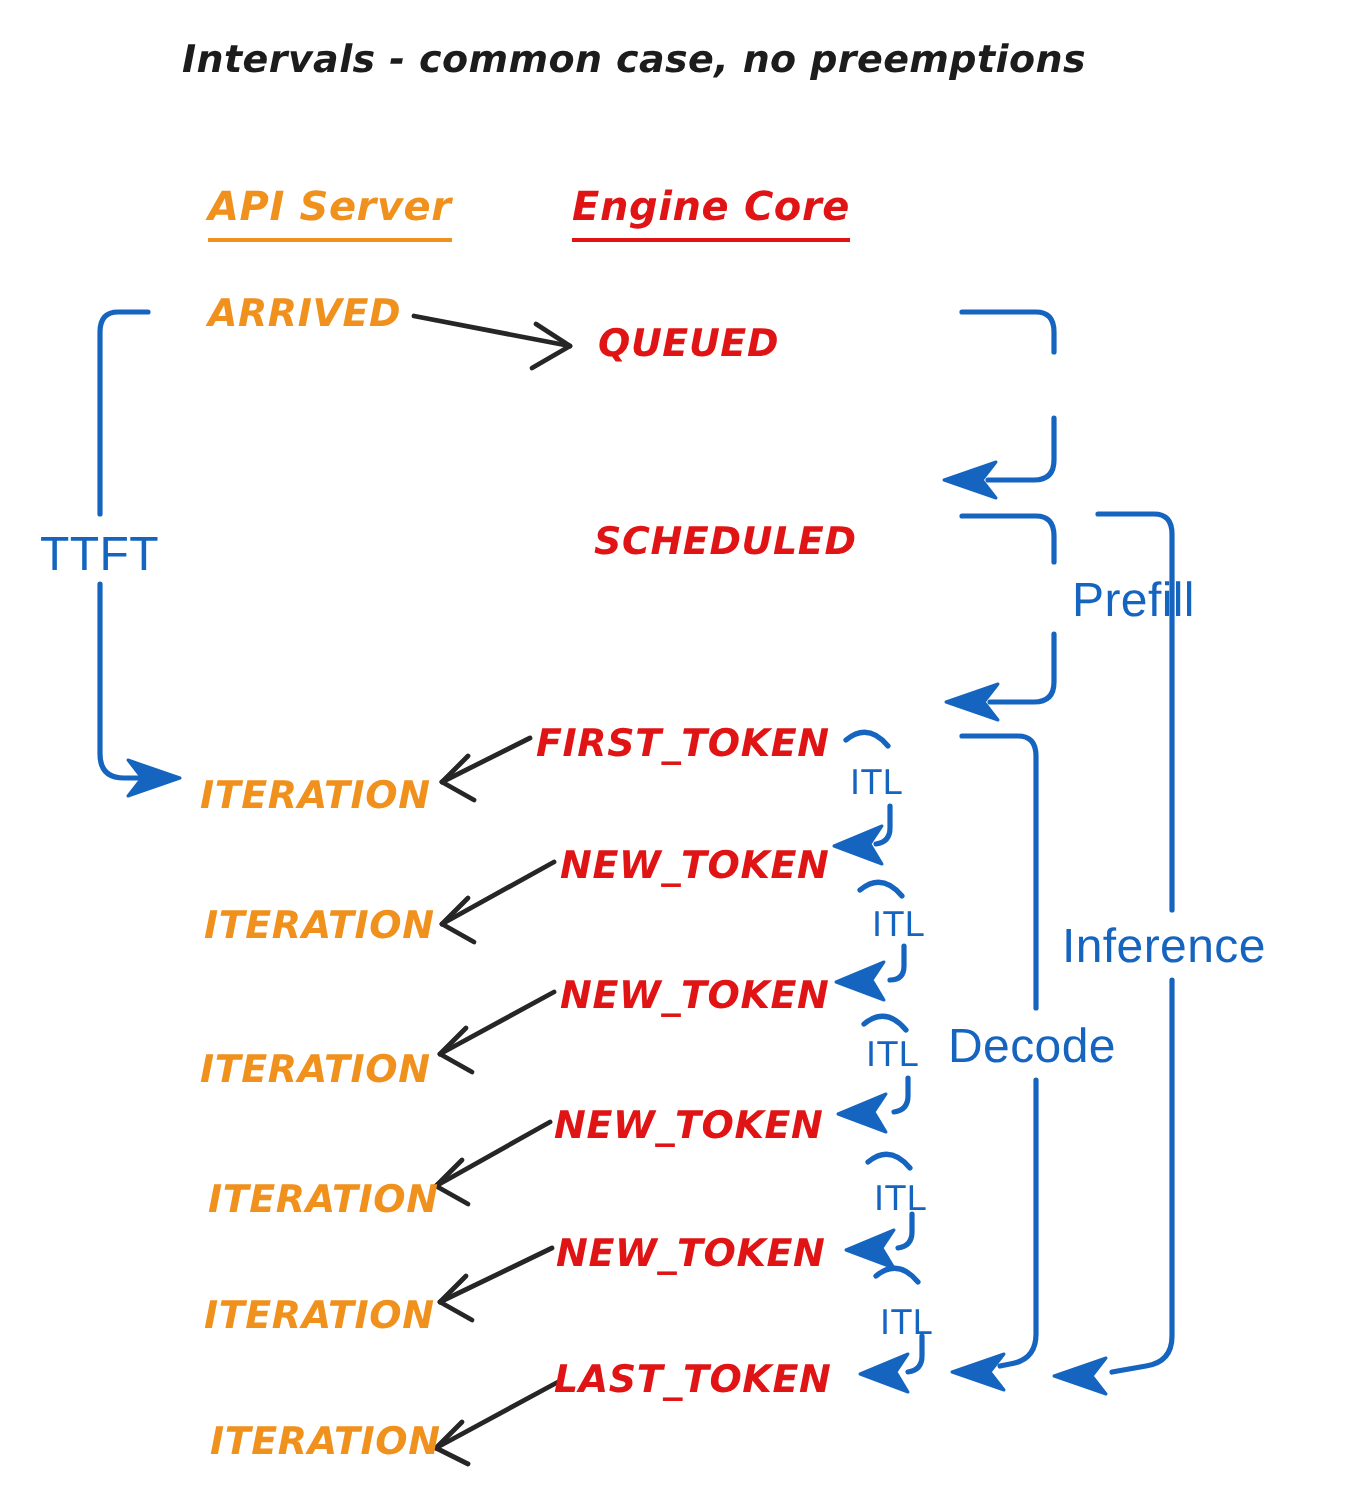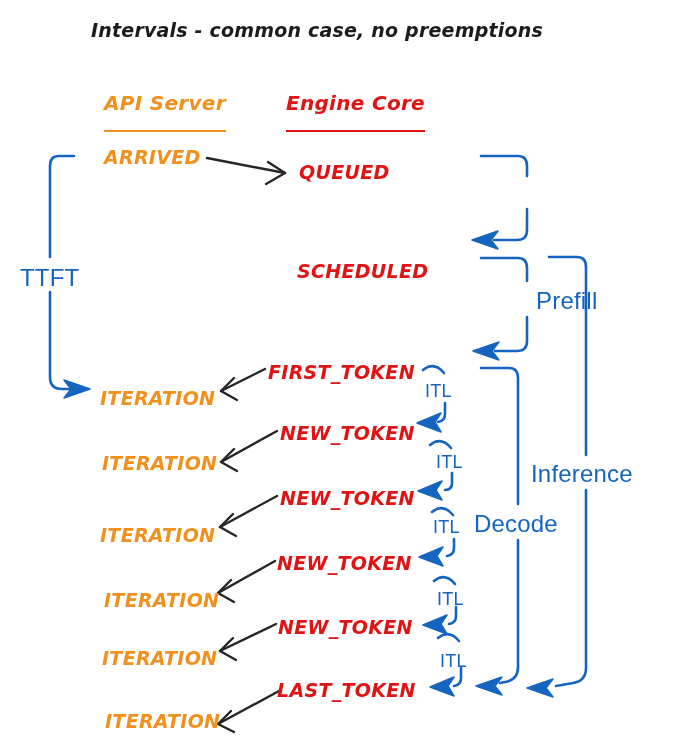--- a/index.html
+++ b/index.html
@@ -12,21 +12,21 @@
   }
   .abs{position:absolute; white-space:nowrap;}
   .hand{
     font-family:"DejaVu Sans", sans-serif;
     font-style:italic; font-weight:bold; letter-spacing:.3px;
   }
   .title{
     left:87px; top:19px; width:460px; text-align:center;
     font-size:19px; color:#1c1c1c; letter-spacing:.2px;
   }
-  .col-header{font-size:20px; padding-bottom:15px; border-bottom:2.5px solid;}
+  .col-header{font-size:20px; padding-bottom:4px; border-bottom:2.5px solid;}
   .api-col{color:var(--api); border-color:var(--api);}
   .engine-col{color:var(--engine); border-color:var(--engine);}
   .event{font-size:19px;}
   .event.api{color:var(--api);}
   .event.engine{color:var(--engine);}
   .blue-label{
     font-family:"Liberation Sans", sans-serif;
     color:var(--blue); font-size:24px; letter-spacing:.2px;
   }
   .blue-label.small{font-size:18px;}

